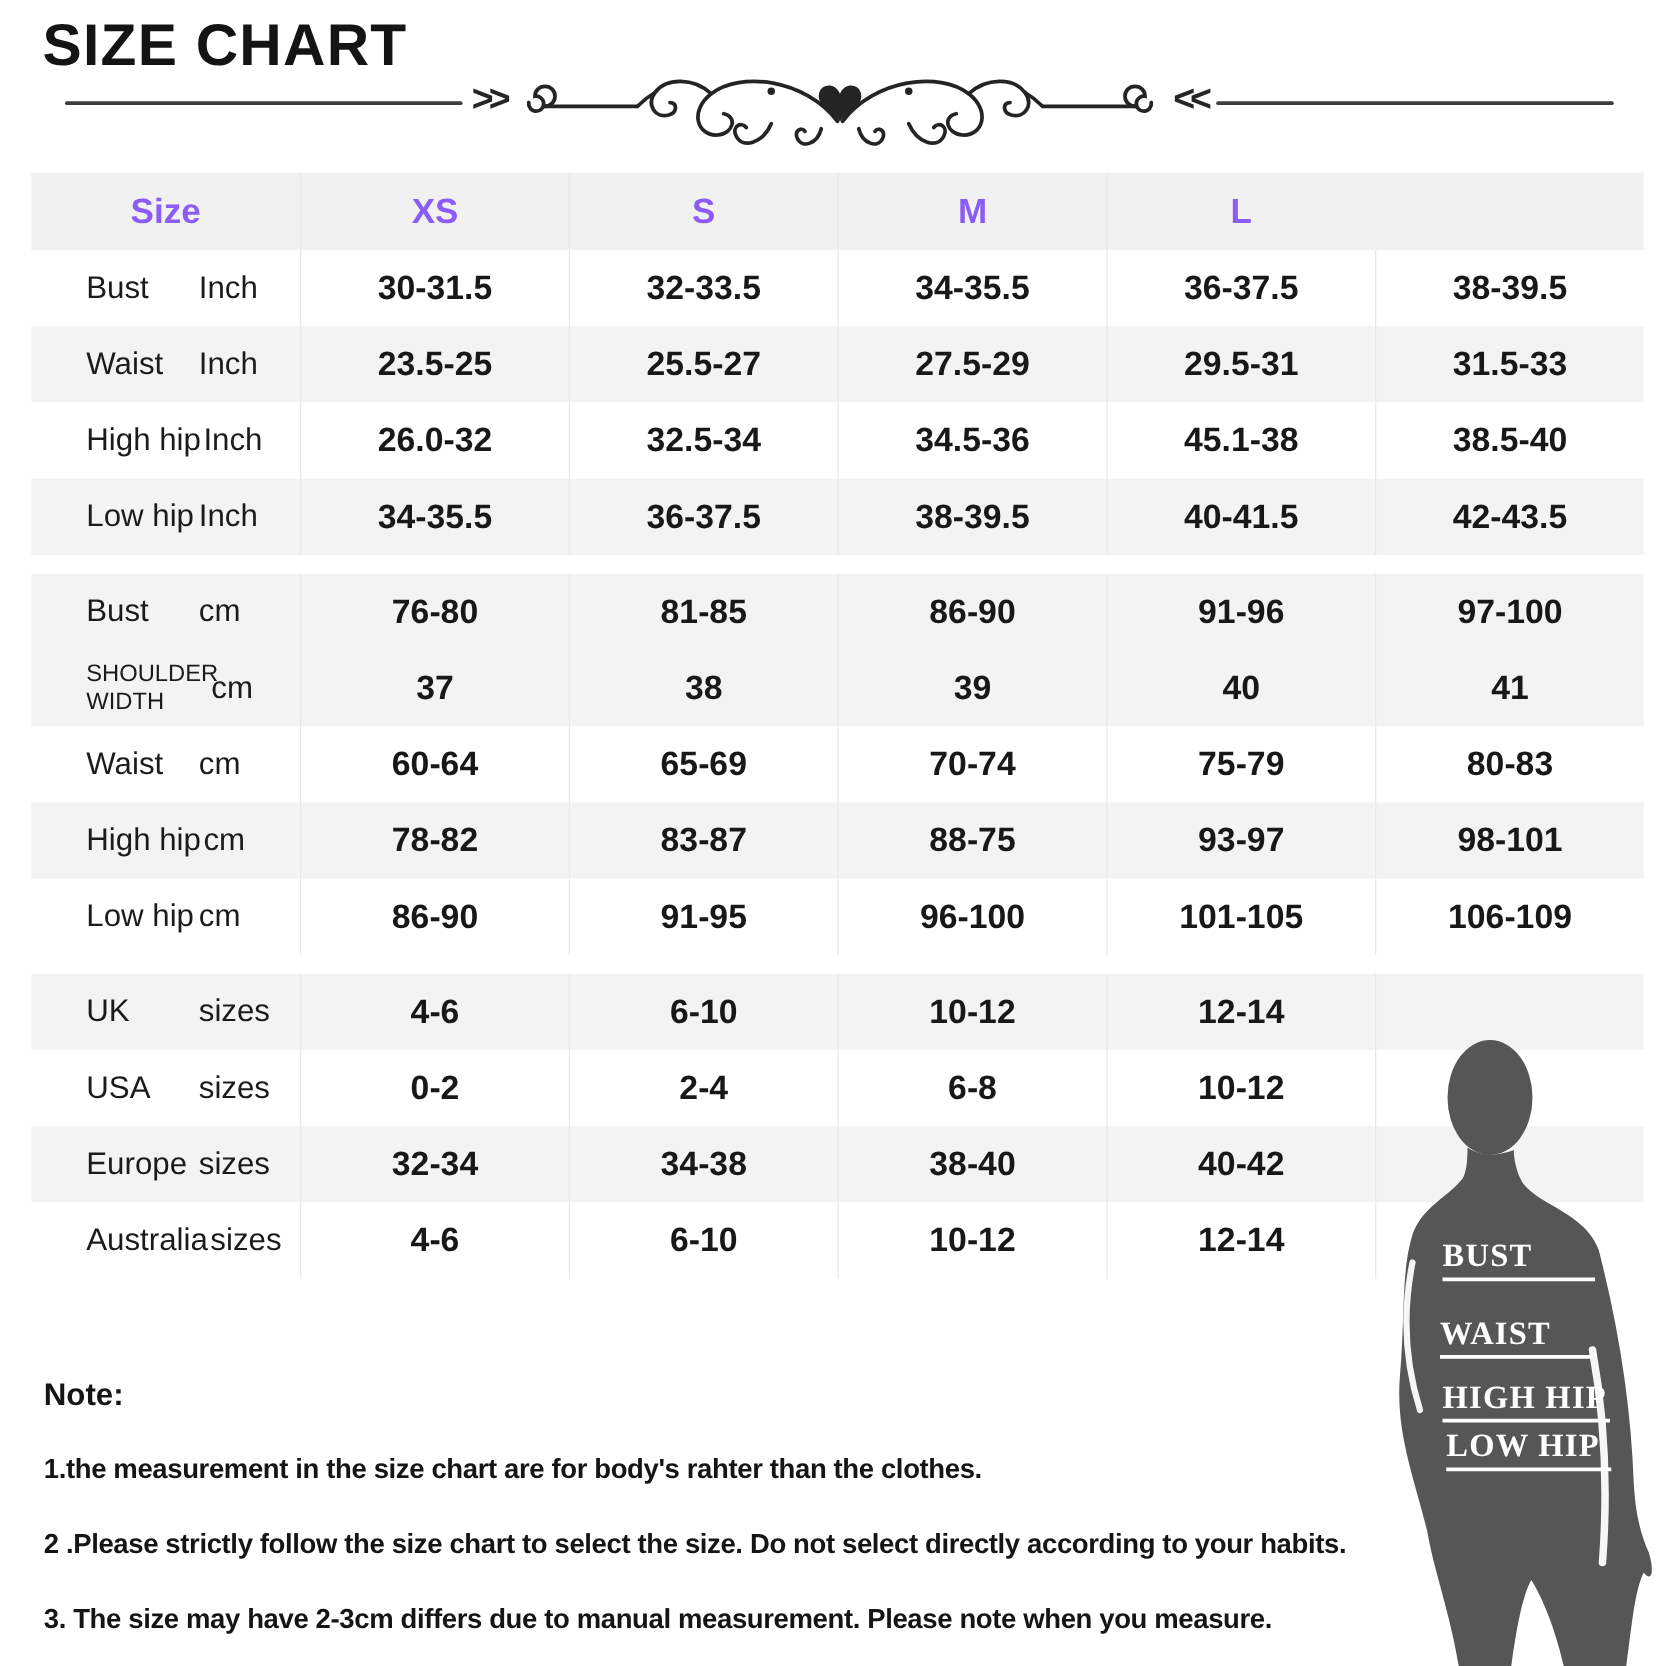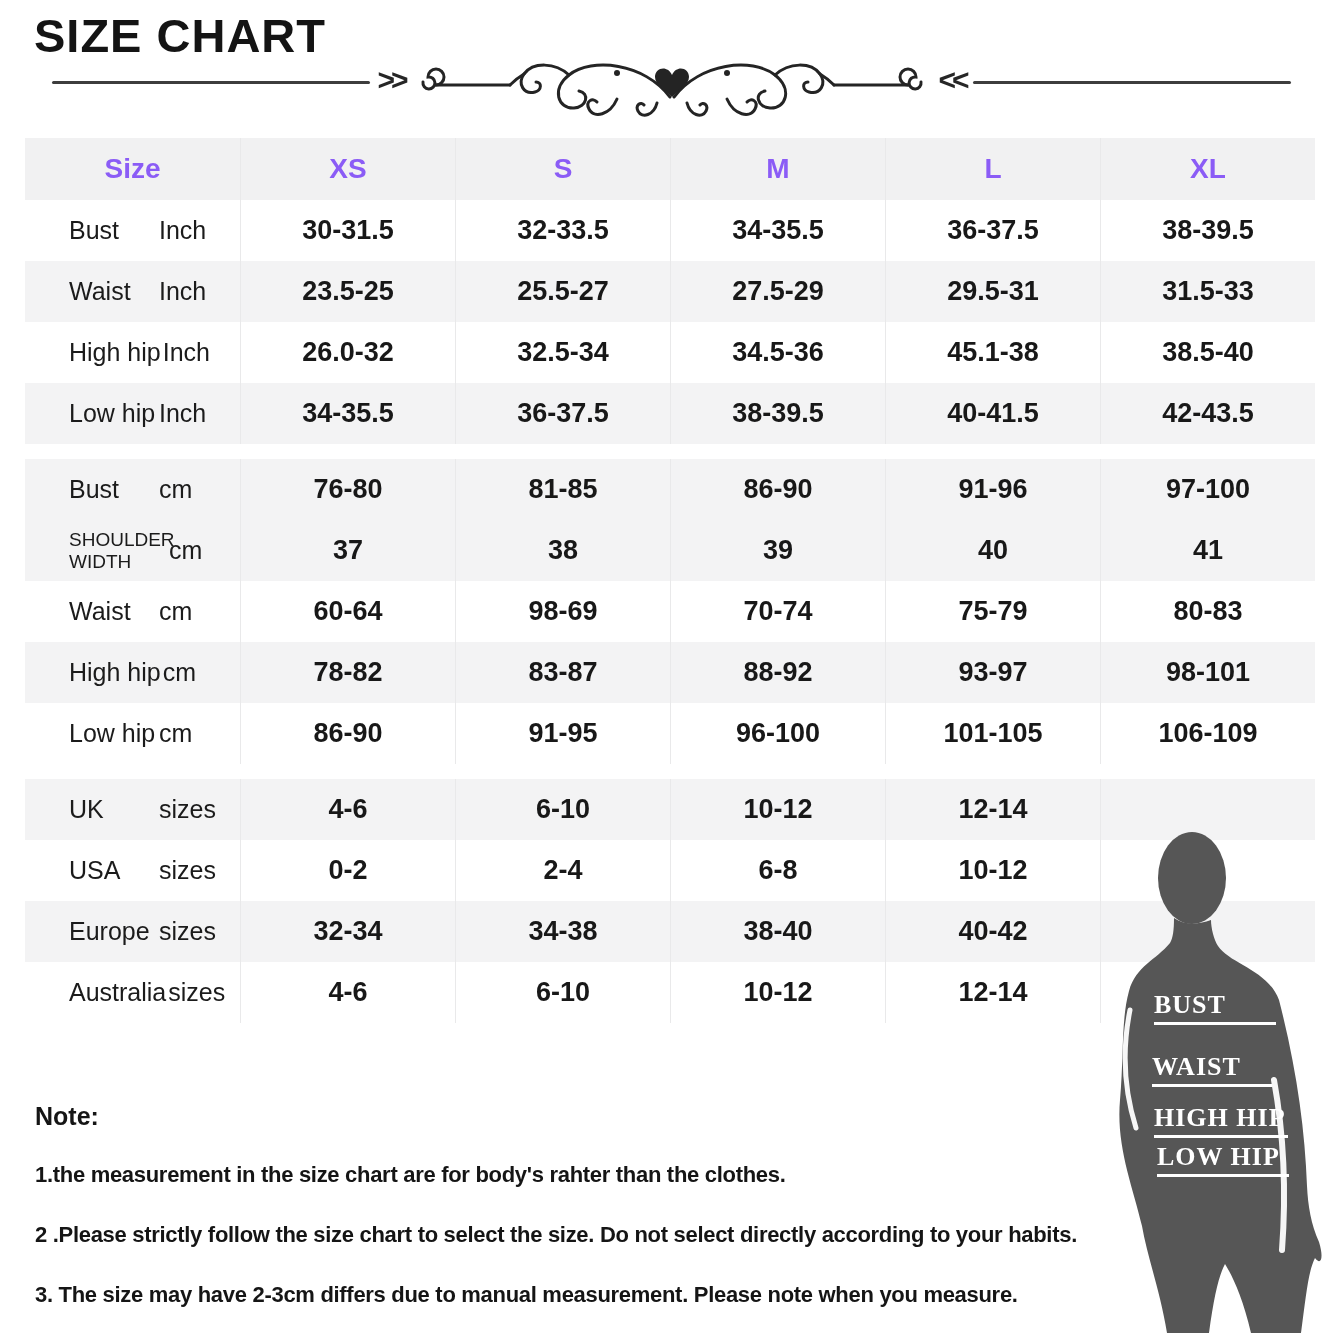--- a/index.html
+++ b/index.html
@@ -106,21 +106,20 @@
   <div class="hline"></div>
 </div>
 
 <div class="size-table">
     <div class="thead">
       <div class="hcell">Size</div>
       <div class="hcell vcell">XS</div>
       <div class="hcell vcell">S</div>
       <div class="hcell vcell">M</div>
       <div class="hcell vcell">L</div>
-      <div class="hcell vcell">XL</div>
     </div>
     <div class="tgroup">
       <div class="trow">
         <div class="labelcell">
           <span class="rname">Bust</span>
           <span class="runit">Inch</span>
         </div>
         <div class="tcell vcell">30-31.5</div>
         <div class="tcell vcell">32-33.5</div>
         <div class="tcell vcell">34-35.5</div>
@@ -183,33 +182,33 @@
         <div class="tcell vcell">39</div>
         <div class="tcell vcell">40</div>
         <div class="tcell vcell">41</div>
       </div>
       <div class="trow">
         <div class="labelcell">
           <span class="rname">Waist</span>
           <span class="runit">cm</span>
         </div>
         <div class="tcell vcell">60-64</div>
-        <div class="tcell vcell">98-69</div>
+        <div class="tcell vcell">65-69</div>
         <div class="tcell vcell">70-74</div>
         <div class="tcell vcell">75-79</div>
         <div class="tcell vcell">80-83</div>
       </div>
       <div class="trow shade">
         <div class="labelcell">
           <span class="rname">High hip</span>
           <span class="runit">cm</span>
         </div>
         <div class="tcell vcell">78-82</div>
         <div class="tcell vcell">83-87</div>
-        <div class="tcell vcell">88-92</div>
+        <div class="tcell vcell">88-75</div>
         <div class="tcell vcell">93-97</div>
         <div class="tcell vcell">98-101</div>
       </div>
       <div class="trow">
         <div class="labelcell">
           <span class="rname">Low hip</span>
           <span class="runit">cm</span>
         </div>
         <div class="tcell vcell">86-90</div>
         <div class="tcell vcell">91-95</div>

